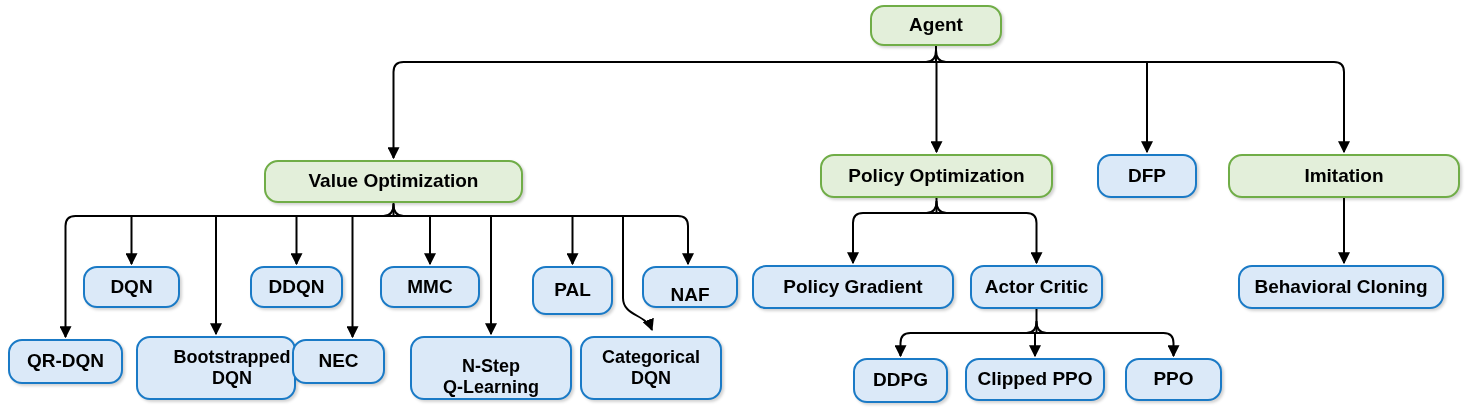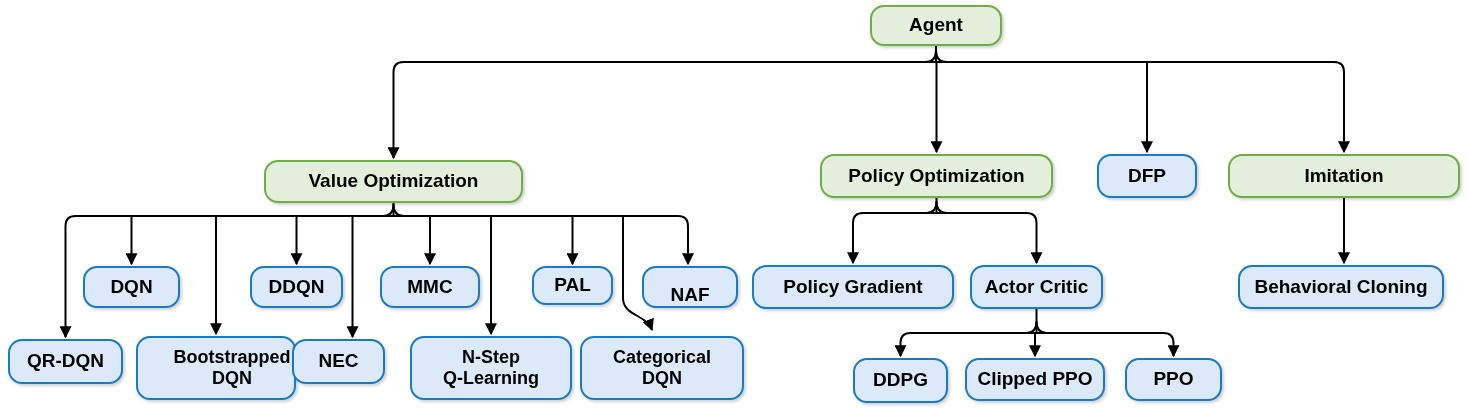--- a/index.html
+++ b/index.html
@@ -93,29 +93,29 @@
   </svg>
   <div id="node-layer">
       <div class="node branch single" style="left: 870px; top: 5px; width: 132px; height: 41px;"><span>Agent</span></div>
       <div class="node branch single" style="left: 264px; top: 160px; width: 259px; height: 43px;"><span>Value Optimization</span></div>
       <div class="node branch single" style="left: 820px; top: 154px; width: 233px; height: 44px;"><span>Policy Optimization</span></div>
       <div class="node leaf single" style="left: 1097px; top: 154px; width: 100px; height: 44px;"><span>DFP</span></div>
       <div class="node branch single" style="left: 1228px; top: 154px; width: 232px; height: 44px;"><span>Imitation</span></div>
       <div class="node leaf single" style="left: 83px; top: 266px; width: 97px; height: 42px;"><span>DQN</span></div>
       <div class="node leaf single" style="left: 250px; top: 266px; width: 93px; height: 42px;"><span>DDQN</span></div>
       <div class="node leaf single" style="left: 380px; top: 266px; width: 100px; height: 42px;"><span>MMC</span></div>
-      <div class="node leaf single" style="left: 532px; top: 266px; width: 81px; height: 39px;"><span>PAL</span></div>
+      <div class="node leaf single" style="left: 532px; top: 266px; width: 81px; height: 49px;"><span>PAL</span></div>
       <div class="node leaf single" style="left: 642px; top: 266px; width: 96px; height: 42px; align-items: flex-end;"><span>NAF</span></div>
       <div class="node leaf single" style="left: 8px; top: 339px; width: 115px; height: 45px;"><span>QR-DQN</span></div>
       <div class="node leaf multi" style="left: 136px; top: 336px; width: 160px; height: 64px; padding-left: 32px;"><span>Bootstrapped
 DQN</span></div>
       <div class="node leaf single" style="left: 292px; top: 339px; width: 93px; height: 45px;"><span>NEC</span></div>
-      <div class="node leaf multi" style="left: 410px; top: 336px; width: 162px; height: 64px;"><span>N-Step
+      <div class="node leaf multi" style="left: 410px; top: 336px; width: 162px; height: 64px; align-items: flex-end;"><span>N-Step
 Q-Learning</span></div>
-      <div class="node leaf multi" style="left: 580px; top: 336px; width: 164px; height: 64px;"><span>Categorical
+      <div class="node leaf multi" style="left: 580px; top: 336px; width: 142px; height: 64px;"><span>Categorical
 DQN</span></div>
       <div class="node leaf single" style="left: 752px; top: 265px; width: 202px; height: 44px;"><span>Policy Gradient</span></div>
       <div class="node leaf single" style="left: 970px; top: 265px; width: 133px; height: 44px;"><span>Actor Critic</span></div>
       <div class="node leaf single" style="left: 1238px; top: 265px; width: 206px; height: 44px;"><span>Behavioral Cloning</span></div>
       <div class="node leaf single" style="left: 853px; top: 358px; width: 95px; height: 45px;"><span>DDPG</span></div>
       <div class="node leaf single" style="left: 965px; top: 358px; width: 140px; height: 43px;"><span>Clipped PPO</span></div>
       <div class="node leaf single" style="left: 1125px; top: 358px; width: 97px; height: 43px;"><span>PPO</span></div>
     </div>
 </div>
 

